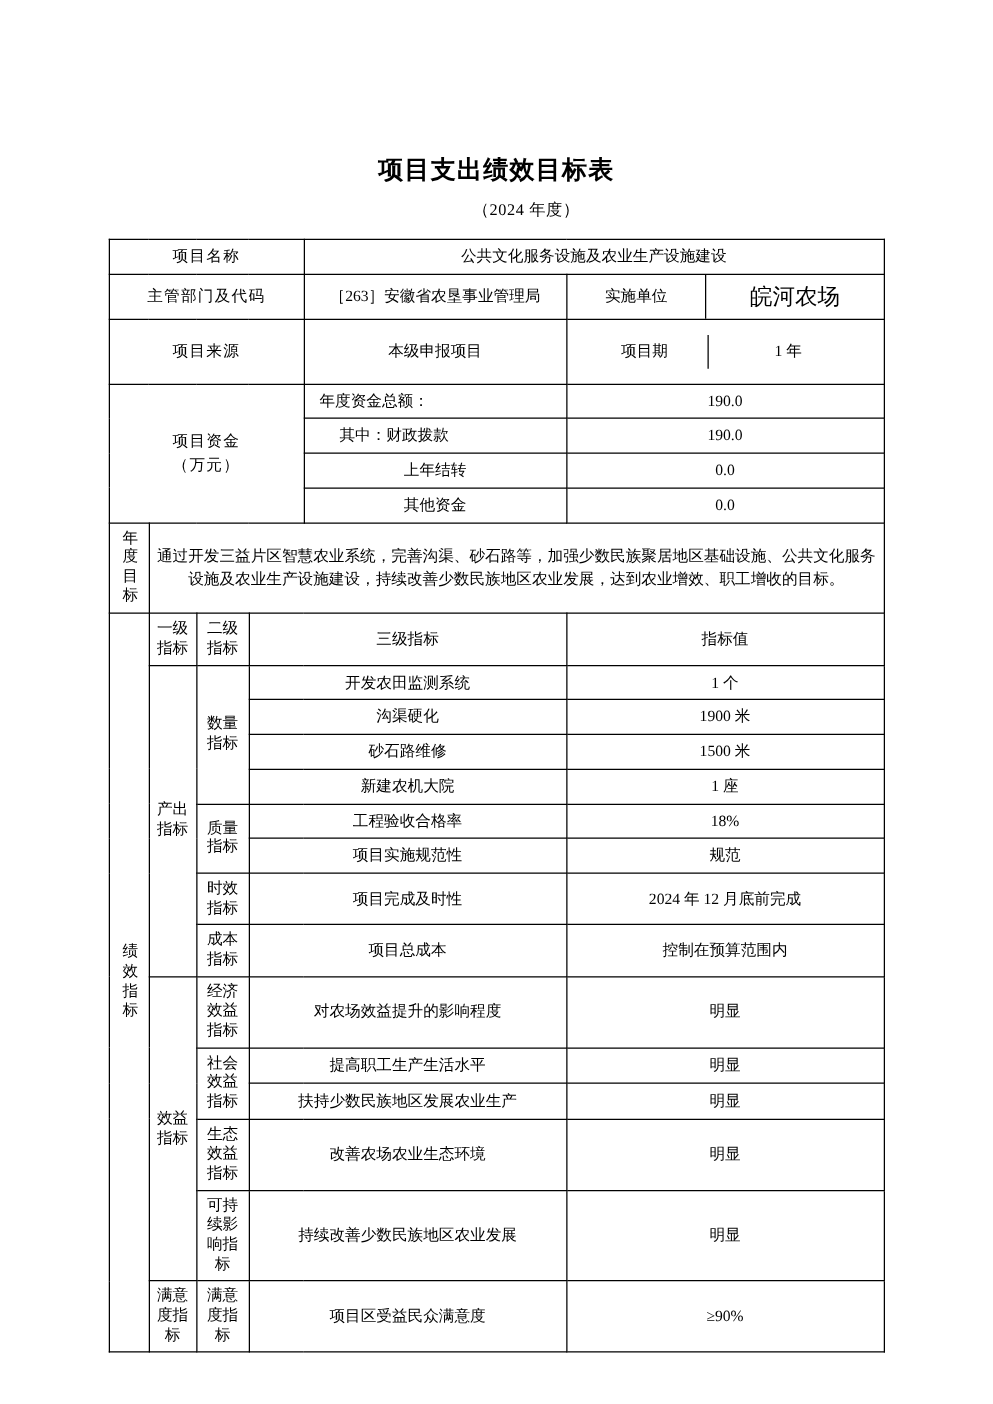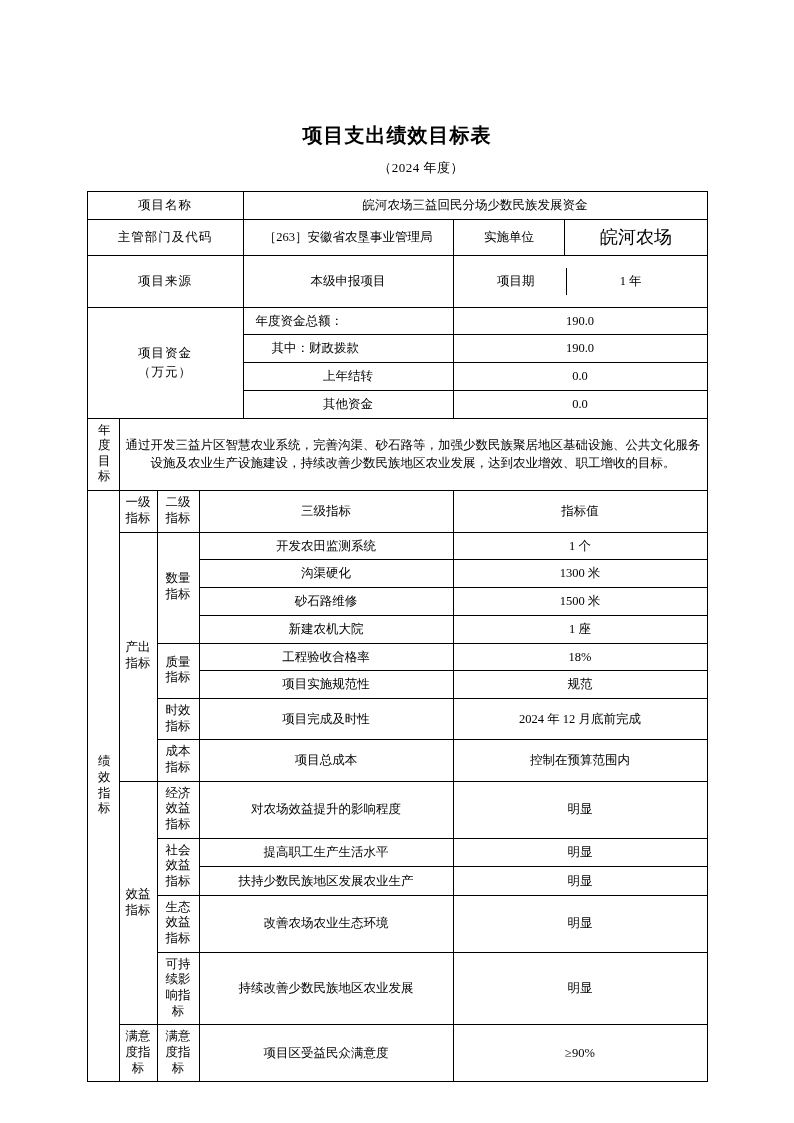--- a/index.html
+++ b/index.html
@@ -89,21 +89,21 @@
       <col style="width:38px">
       <col style="width:42px">
       <col style="width:44px">
       <col style="width:210px">
       <col style="width:254px">
     </colgroup>
 
     <tbody>
         <tr>
       <td class="label" colspan="4">项目名称</td>
-      <td colspan="2">皖河农场三益回民分场少数民族发展资金</td>
+      <td colspan="2">公共文化服务设施及农业生产设施建设</td>
     </tr>
 
     <tr>
       <td class="label" colspan="4">
         <span>主管部门及代码</span>
       </td>
       <td>［263］安徽省农垦事业管理局</td>
       <td style="padding:0">
         <table style="border-collapse:collapse;width:100%;border:0">
           <tbody>
@@ -178,21 +178,21 @@
         <span class="vtext2">产出指标</span>
       </td>
       <td rowspan="4">
         <span class="vtext2">数量指标</span>
       </td>
       <td colspan="2">开发农田监测系统</td>
       <td>1 个</td>
     </tr>
     <tr>
       <td colspan="2">沟渠硬化</td>
-      <td>1300 米</td>
+      <td>1900 米</td>
     </tr>
     <tr>
       <td colspan="2">砂石路维修</td>
       <td>1500 米</td>
     </tr>
     <tr>
       <td colspan="2">新建农机大院</td>
       <td>1 座</td>
     </tr>
 

